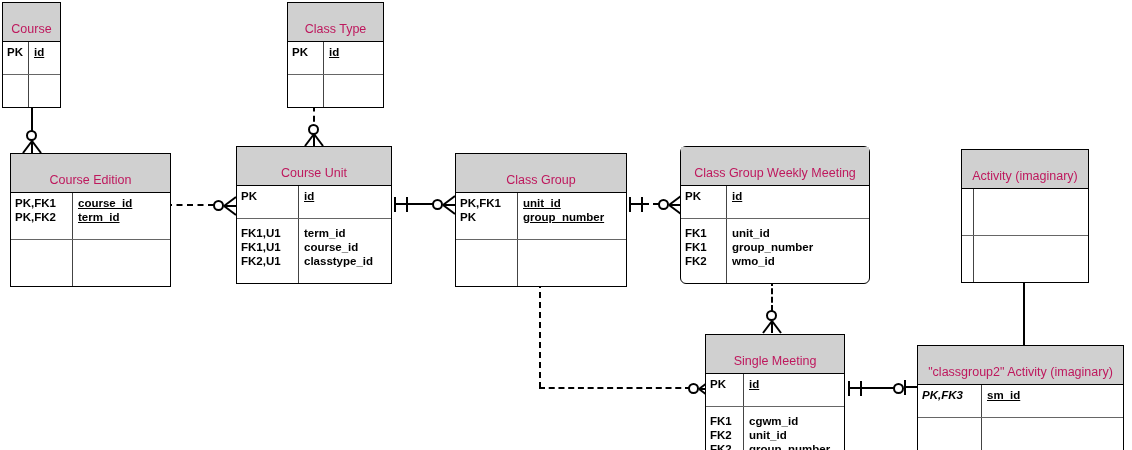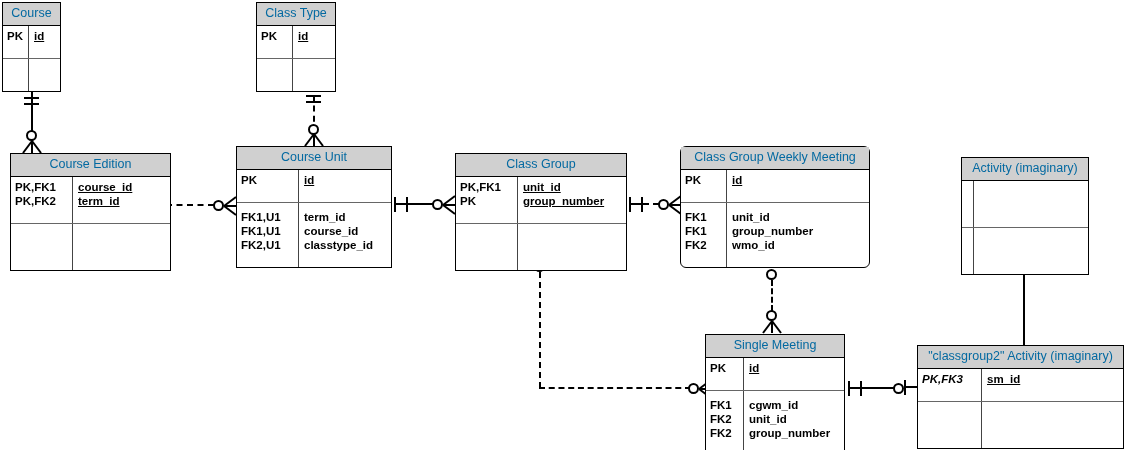--- a/index.html
+++ b/index.html
@@ -16,23 +16,23 @@
     box-sizing:border-box;
     border:1.5px solid #000;
     background:#ffffff;
     z-index:5;
   }
   .ent-title{
     background:#d0d0d0;
     border-bottom:1.5px solid #000;
     text-align:center;
     font-size:12.5px;
-    color:#0369a1;
+    color:#be185d;
     line-height:1;
-    padding:4px 6px 5px 6px;
+    padding:20px 6px 5px 6px;
     white-space:nowrap;
   }
   .ent-section{
     display:flex;
     box-sizing:border-box;
   }
   .ent-section + .ent-section{
     border-top:1.5px solid #666;
   }
   .col-key{
@@ -205,21 +205,21 @@
     <div class="ent-section">
       <div class="col-key" style="width:26px;">
         <div>&nbsp;</div>
       </div>
       <div class="col-attr">
         <div>&nbsp;</div>
       </div>
     </div>
   </div>
 
-  <div class="entity" style="left:256px;top:2px;width:80px;">
+  <div class="entity" style="left:287px;top:2px;width:97px;">
     <div class="ent-title">Class Type</div>
     <div class="ent-section">
       <div class="col-key" style="width:36px;">
         <div>PK</div>
       </div>
       <div class="col-attr">
         <div class="u">id</div>
       </div>
     </div>
     <div class="ent-section">
@@ -321,21 +321,21 @@
         <div>FK2</div>
       </div>
       <div class="col-attr pad-top">
         <div>unit_id</div>
         <div>group_number</div>
         <div>wmo_id</div>
       </div>
     </div>
   </div>
 
-  <div class="entity" style="left:961px;top:157px;width:128px;">
+  <div class="entity" style="left:961px;top:149px;width:128px;">
     <div class="ent-title">Activity (imaginary)</div>
     <div class="ent-section">
       <div class="col-key" style="width:12px;">
         <div>&nbsp;</div>
         <div>&nbsp;</div>
       </div>
       <div class="col-attr">
         <div>&nbsp;</div>
         <div>&nbsp;</div>
       </div>

